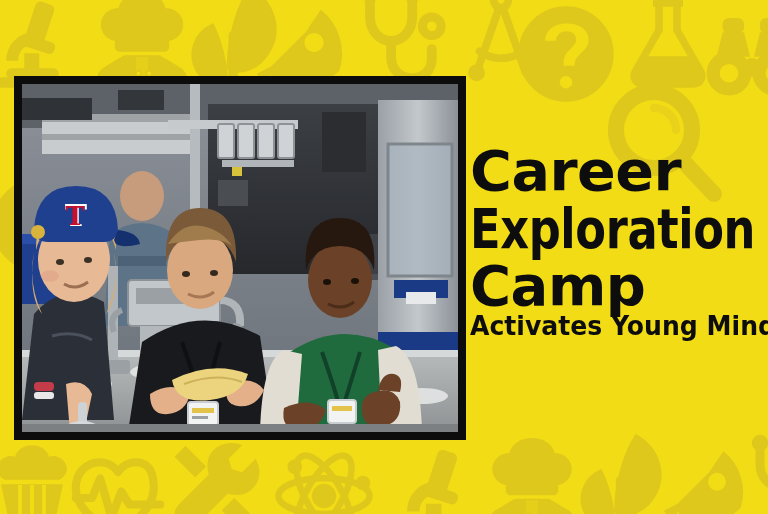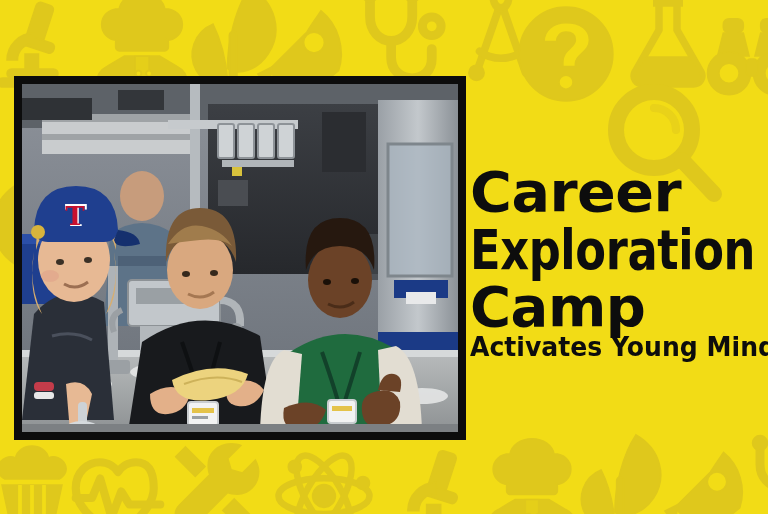--- a/index.html
+++ b/index.html
@@ -32,21 +32,21 @@
     padding:8px;
     box-sizing:border-box;
     z-index:5;
   }
   #photo{
     position:relative;width:100%;height:100%;overflow:hidden;
     background:#4a4f55;
   }
   
   #text-block{
-    position:absolute;left:470px;top:166px;width:298px;z-index:6;
+    position:absolute;left:470px;top:145px;width:298px;z-index:6;
   }
   .headline{
     color:#0D0D0D;
     font-family:"DejaVu Sans",sans-serif;
     font-weight:700;
     letter-spacing:-0.5px;
     line-height:0.92;
     white-space:nowrap;
     transform-origin:left center;
   }

